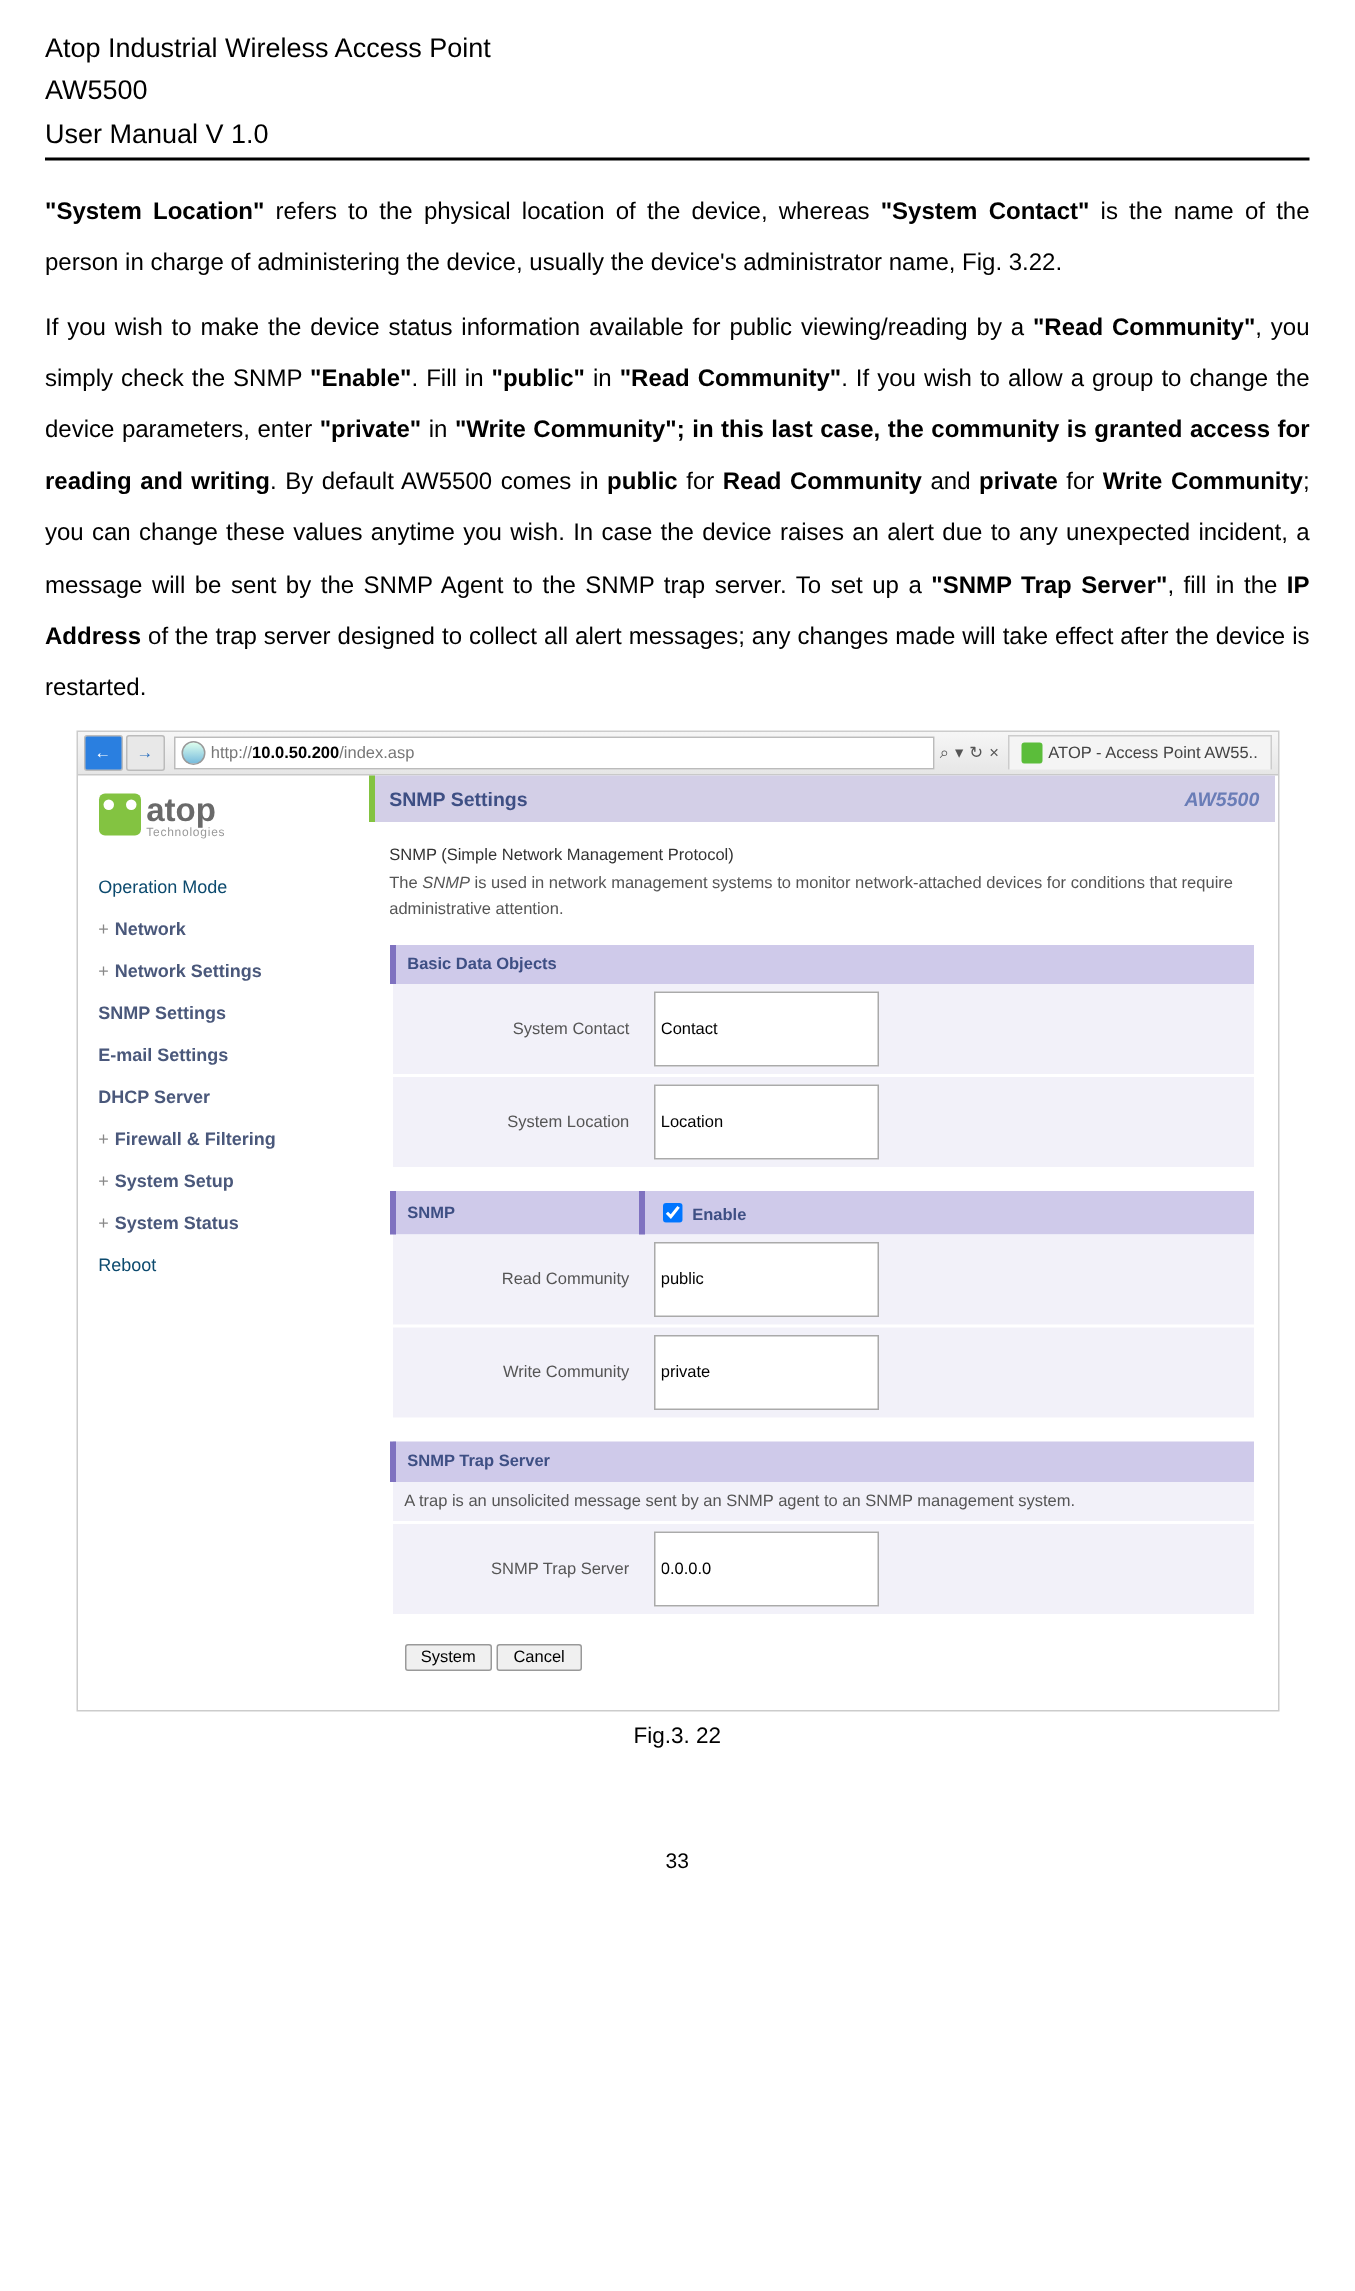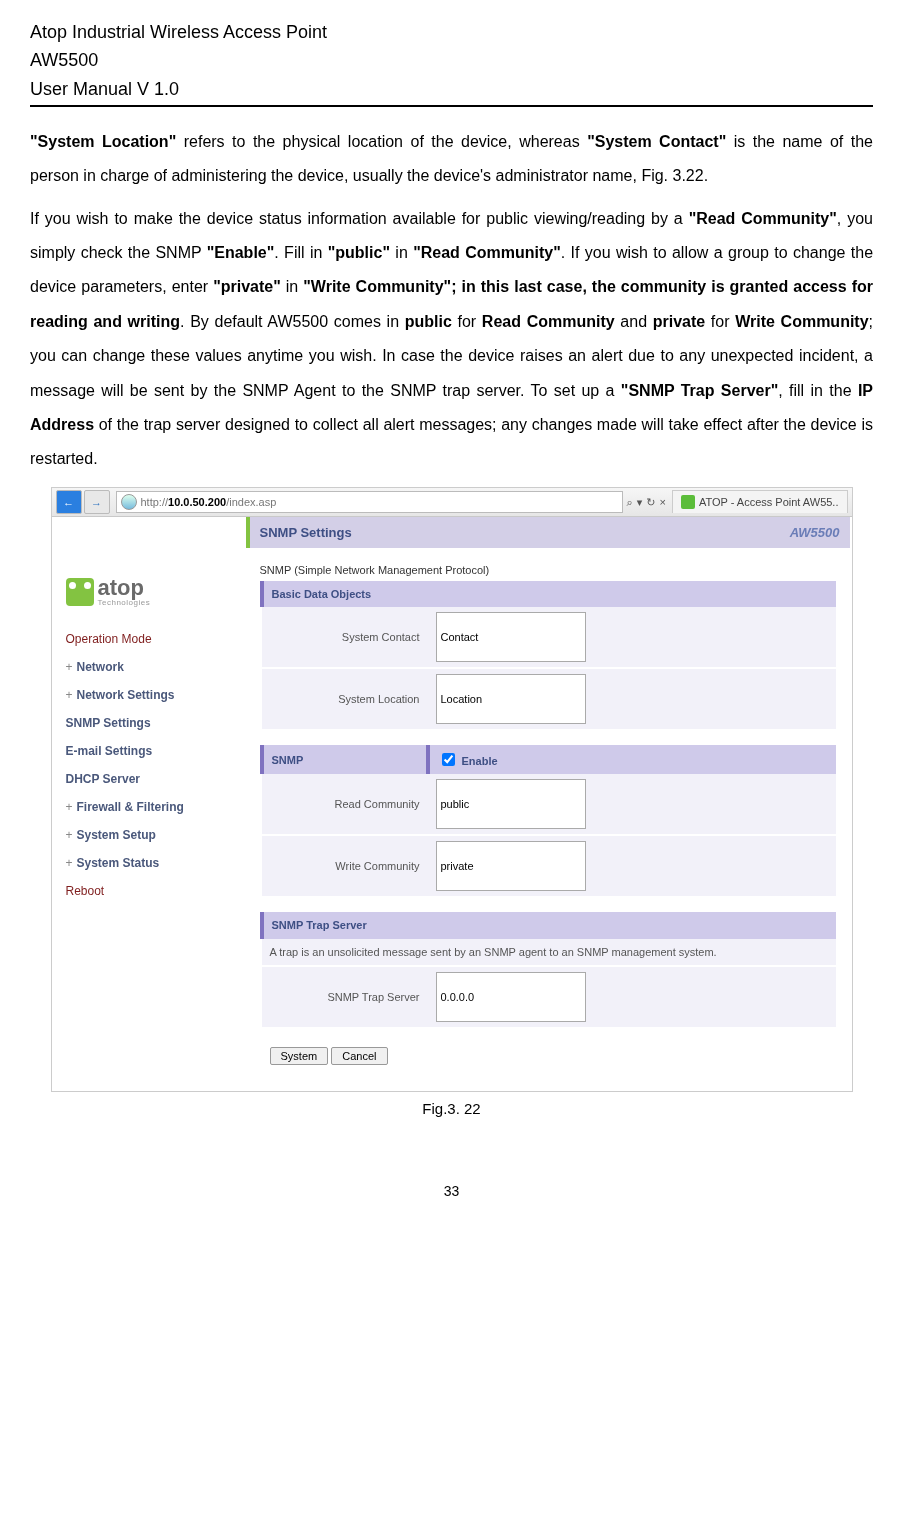--- a/index.html
+++ b/index.html
@@ -72,30 +72,30 @@
   .tab {
     display:flex;align-items:center;gap:4px;
     height:22px; padding:0 8px;
     background:#f4f4f4;border:1px solid #ccc;border-bottom:none;
     font-size:11px;color:#444;white-space:nowrap;
   }
   .tab .fav{width:14px;height:14px;background:#5bbd3a;border-radius:2px;}
   
   .page-body { display:flex; }
   .sidebar { width: 170px; padding: 12px 10px 40px 14px; }
-  .logo { display:flex;align-items:center;gap:4px;margin-bottom:18px;margin-top:48px;}
+  .logo { display:flex;align-items:flex-start;gap:4px;margin-bottom:18px;}
   .logo-mark{width:28px;height:28px;background:#83c341;border-radius:4px;position:relative;}
   .logo-mark::before,.logo-mark::after{content:"";position:absolute;background:#fff;border-radius:50%;width:7px;height:7px;top:4px;}
   .logo-mark::before{left:3px;} .logo-mark::after{right:3px;}
   .logo-text{display:flex;flex-direction:column;line-height:1;}
   .logo-text .brand{color:#6a6a6a;font-size:22px;font-weight:bold;}
   .logo-text .sub{color:#9a9a9a;font-size:8px;letter-spacing:0.5px;}
   .nav-list{list-style:none;margin:0;padding:0;}
   .nav-list li{color:#4a587b;font-size:12px;font-weight:bold;padding:5px 0;}
-  .nav-list li.plain{color:#7f1d1d;font-weight:normal;}
+  .nav-list li.plain{color:#0c4a6e;font-weight:normal;}
   .nav-list li .plus{color:#888;font-weight:normal;margin-right:4px;}
   .main { flex:1; padding:0 2px 12px 0; }
   .panel-title{
     background:#d3cfe7;color:#3e4f84;font-weight:bold;
     padding:6px 10px;font-size:13px;display:flex;justify-content:space-between;align-items:center;
     border-left:4px solid #83c341;
   }
   .panel-title .model{color:#6a7db7;font-style:italic;}
   .content { padding:10px 14px 10px 14px; }
   .desc-title{color:#333;font-size:11px;margin:4px 0 2px 0;}
@@ -177,20 +177,23 @@
       </ul>
     </div>
 
     <div class="main">
       <div class="panel-title">
         <span>SNMP Settings</span>
         <span class="model">AW5500</span>
       </div>
       <div class="content">
         <div class="desc-title">SNMP (Simple Network Management Protocol)</div>
+        <p class="desc-text">
+          <span>The </span><i>SNMP</i><span> is used in network management systems to monitor network-attached devices for conditions that require administrative attention.</span>
+        </p>
 
         <table class="cfg">
           <tbody>
               <tr>
                 <th colspan="2">Basic Data Objects</th>
               </tr>
           <tr>
             <td class="lbl">System Contact</td>
             <td><input type="text" value="Contact" style=""></td>
           </tr>

